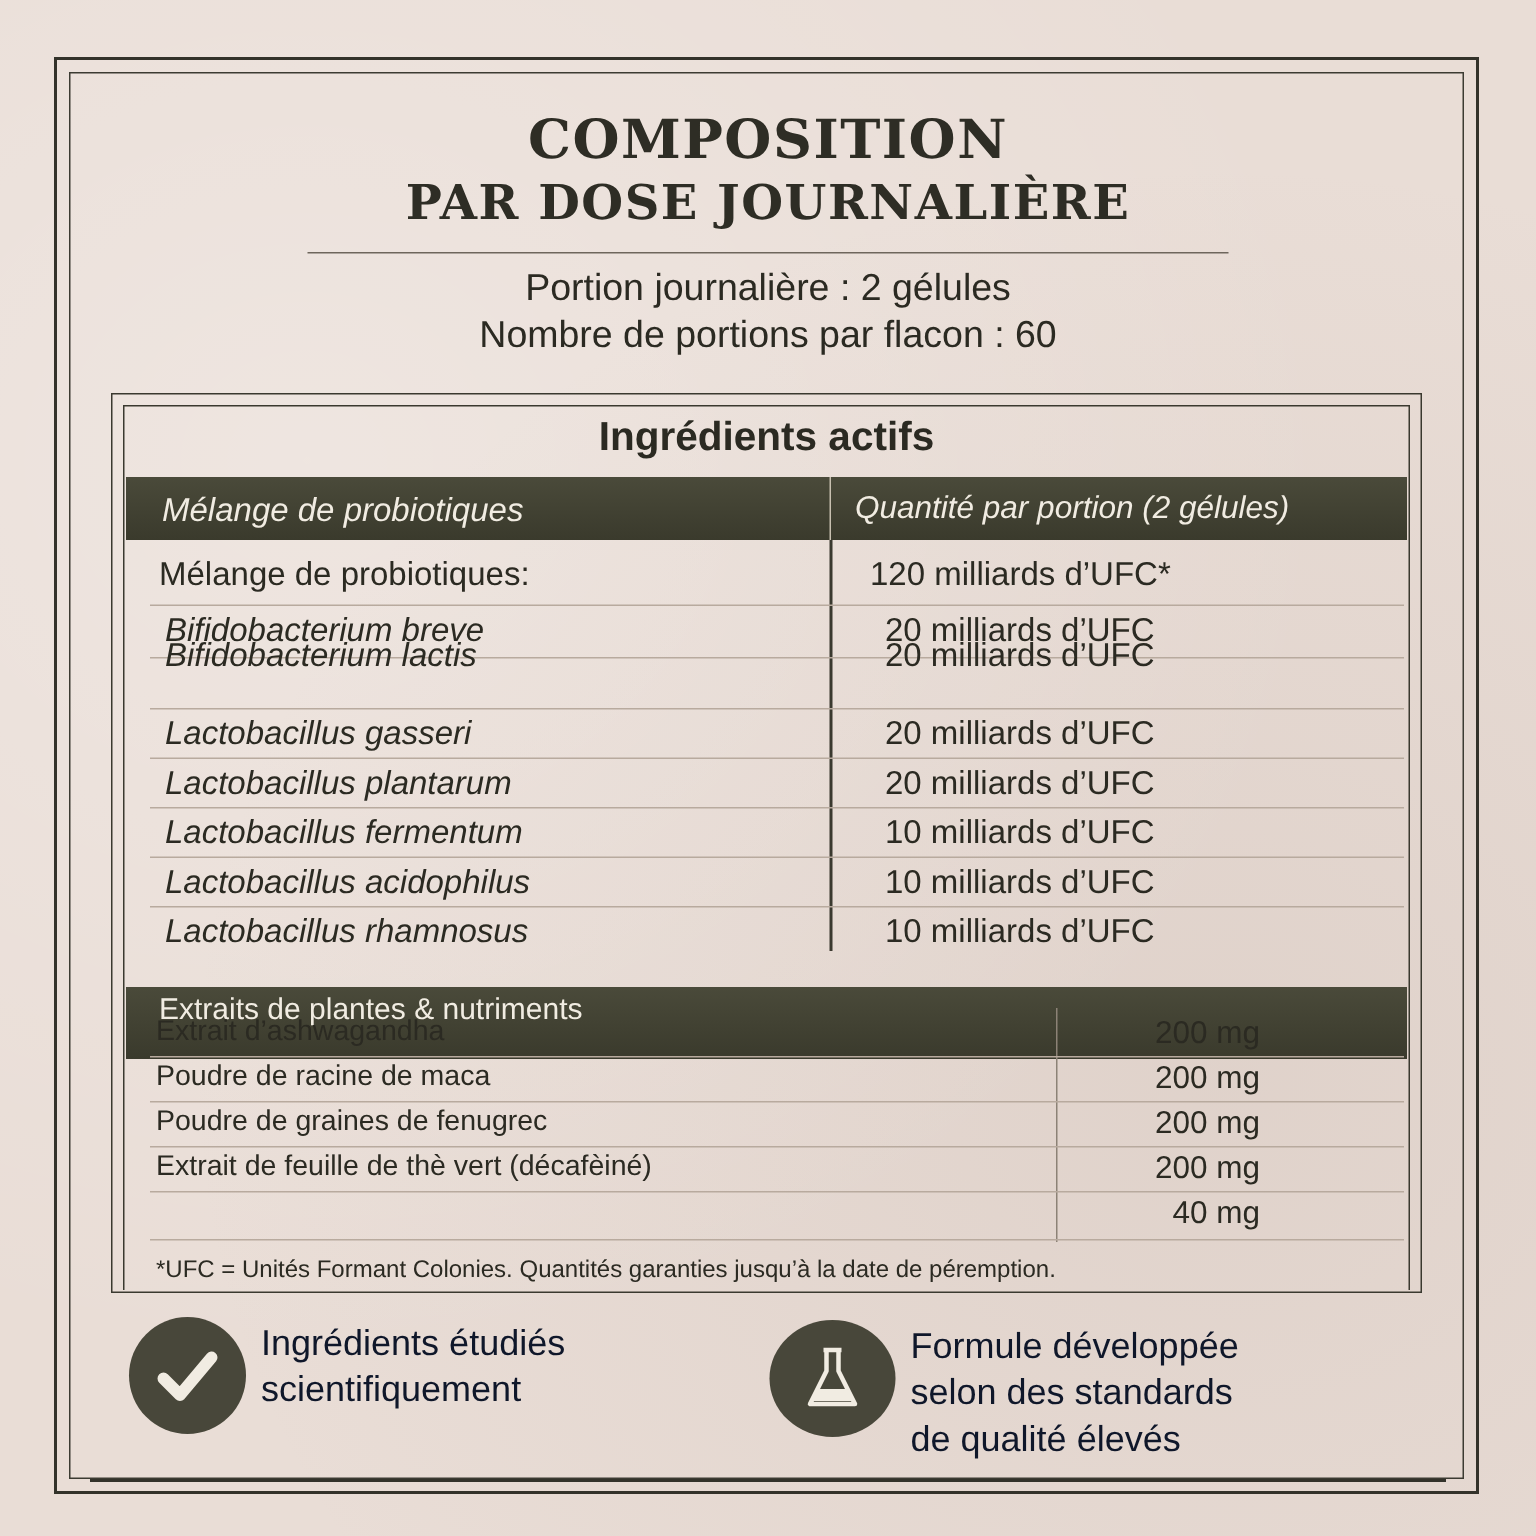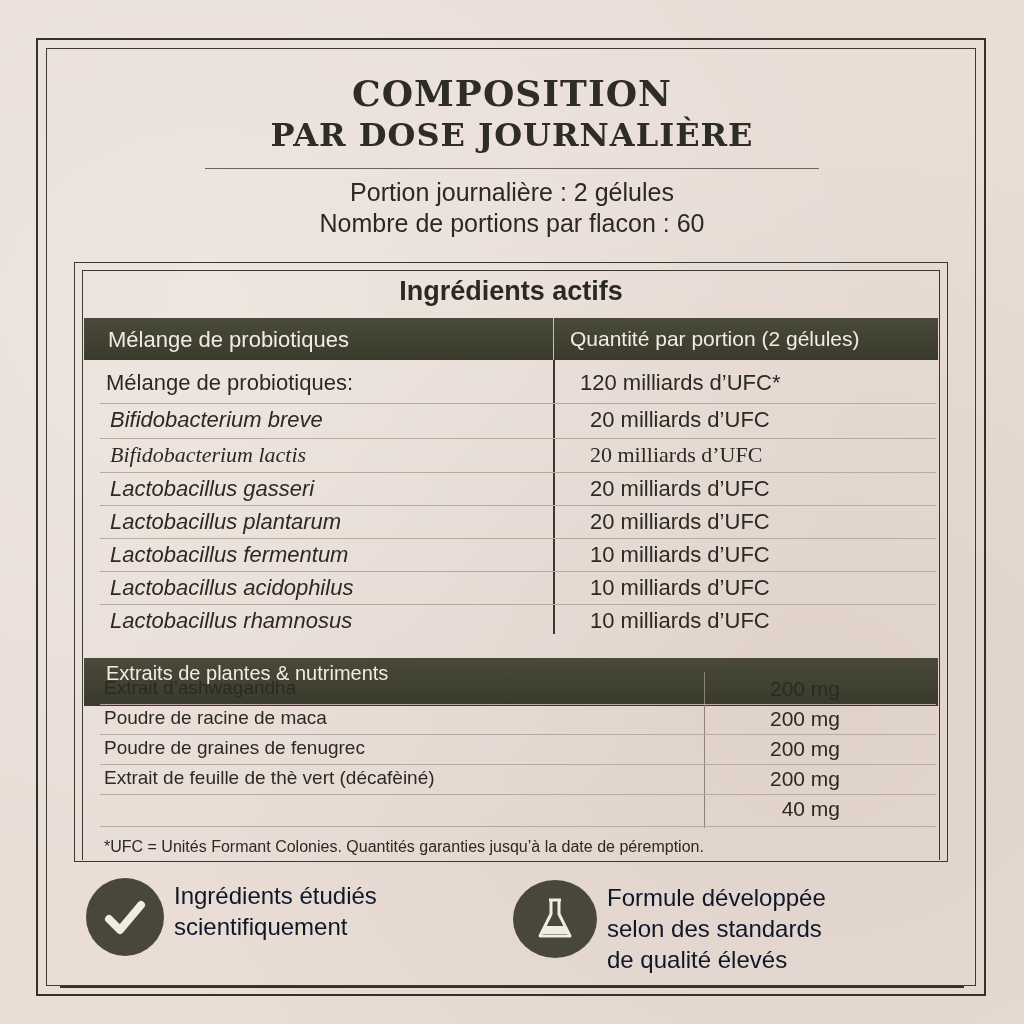--- a/index.html
+++ b/index.html
@@ -48,21 +48,21 @@
     border-left: 1.5px solid #3a392f; border-right: 1.5px solid #3a392f; border-top: 1.5px solid #3a392f;
   }
   .panel-title {
     position: absolute; left: 82px; top: 276px; width: 858px; text-align: center;
     font-family: "Liberation Sans", sans-serif; font-size: 27px; font-weight: bold; color: #2b2a22;
   }
   .dark-header {
     position: absolute; left: 84px; background: linear-gradient(#4a4a3a, #3a3a2c);
     color: #f1ece2; font-family: "Liberation Sans", sans-serif;
   }
-  .hdr-probio { top: 318px; width: 854px; height: 42px; }
+  .hdr-probio { top: 318px; width: 854px; height: 42px; font-style: italic; }
   .hdr-probio .c1 { position: absolute; left: 24px; top: 9px; font-size: 22px; }
   .hdr-probio .c2 { position: absolute; left: 486px; top: 9px; font-size: 21px; }
   .hdr-probio .sep { position: absolute; left: 469px; top: 0; width: 1px; height: 42px; background: #c8c0b0; }
   .hdr-plants { top: 658px; width: 854px; height: 48px; }
   .hdr-plants .c1 { position: absolute; left: 22px; top: 4px; font-size: 20px; }
 
   .vsep { position: absolute; width: 1.5px; background: #3a392f; }
   .row { position: absolute; left: 100px; width: 836px; font-family: "Liberation Sans", sans-serif; color: #2b2a22; }
   .row .name { position: absolute; left: 10px; }
   .row .qty { position: absolute; }
@@ -119,21 +119,21 @@
   <span class="name" style="top:0; left:6px;">Mélange de probiotiques:</span>
   <span class="qty" style="left:480px; top:0;">120 milliards d’UFC*</span>
 </div>
 <div class="row-line" style="top:403px;"></div>
 
 <div class="row probio-row" style="top:404px;">
   <span class="name">Bifidobacterium breve</span>
   <span class="qty">20 milliards d’UFC</span>
 </div>
 <div class="row-line" style="top:438px;"></div>
-<div class="row probio-row" style="top:439px;font-family:Liberation Serif, serif;">
+<div class="row probio-row" style="top:421px;">
   <span class="name">Bifidobacterium lactis</span>
   <span class="qty">20 milliards d’UFC</span>
 </div>
 <div class="row-line" style="top:472px;"></div>
 <div class="row probio-row" style="top:473px;">
   <span class="name">Lactobacillus gasseri</span>
   <span class="qty">20 milliards d’UFC</span>
 </div>
 <div class="row-line" style="top:505px;"></div>
 <div class="row probio-row" style="top:506px;">

